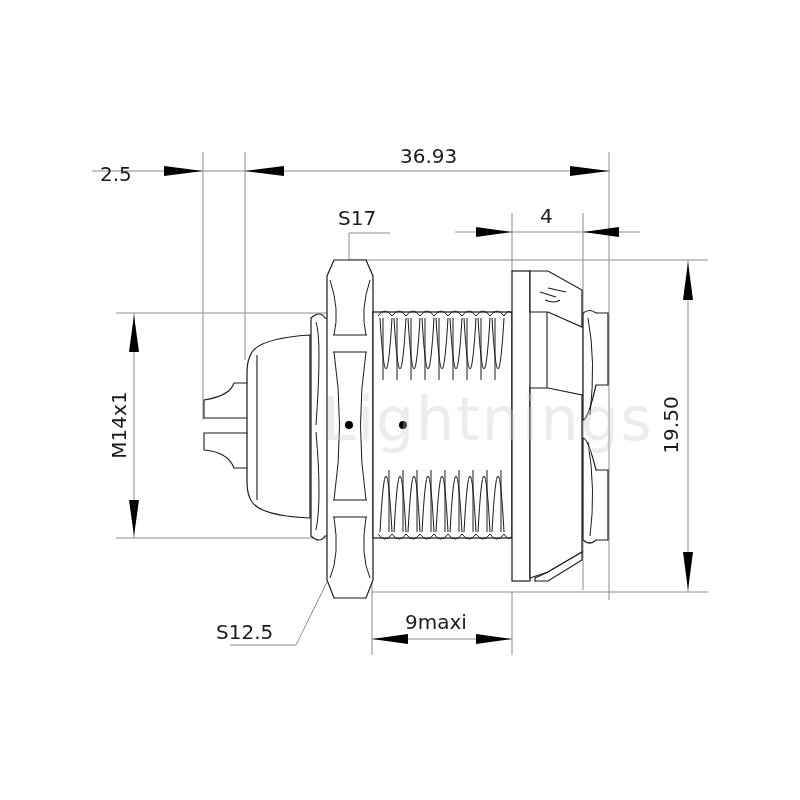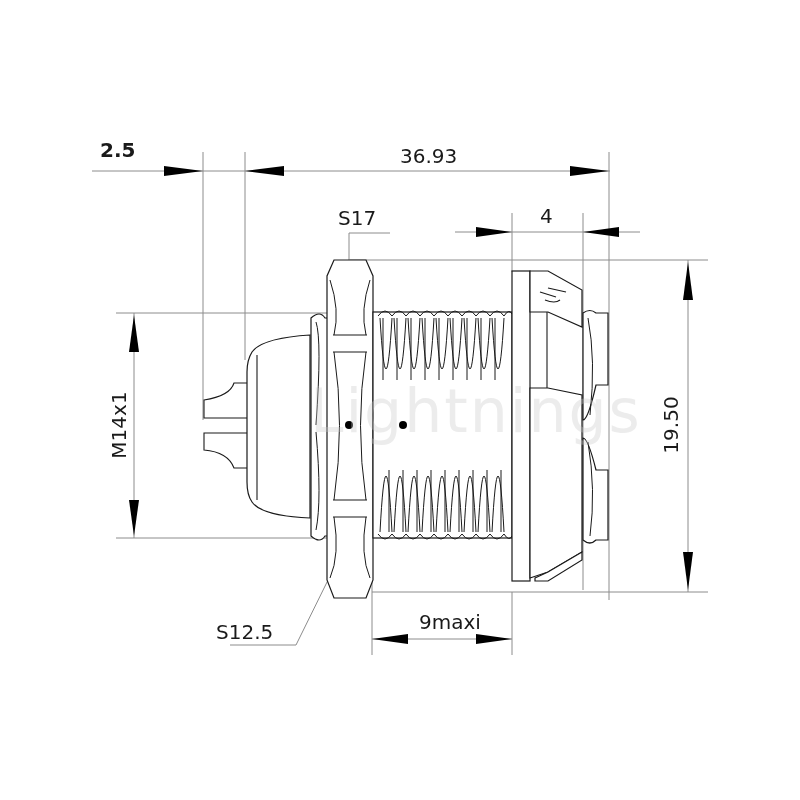--- a/index.html
+++ b/index.html
@@ -6,21 +6,21 @@
   #canvas { position: relative; width: 800px; height: 800px; background: #ffffff; overflow: hidden; }
   svg { position: absolute; left: 0; top: 0; }
   .dim { stroke: #8c8c8c; stroke-width: 1; fill: none; }
   .part { stroke: #1a1a1a; stroke-width: 1.2; fill: #ffffff; }
   .partn { stroke: #1a1a1a; stroke-width: 1.1; fill: none; }
   .thr { stroke: #1a1a1a; stroke-width: 1; fill: none; }
   .arrow { fill: #000000; stroke: none; }
   .lbl { position: absolute; font-family: "DejaVu Sans", sans-serif; font-size: 20px; color: #1a1a1a; line-height: 1; white-space: nowrap; }
   .vlbl { transform-origin: center center; transform: rotate(-90deg); }
   .dot { fill: #000; }
-  .wm { position: absolute; font-family: "DejaVu Sans", sans-serif; font-size: 60px; color: rgba(200,200,200,0.35); left: 310px; top: 376px; letter-spacing: 2px; }
+  .wm { position: absolute; font-family: "DejaVu Sans", sans-serif; font-size: 60px; color: rgba(200,200,200,0.35); left: 310px; top: 384px; letter-spacing: 2px; padding-left: 12px; }
 </style>
 </head>
 <body>
 
 <div id="canvas">
   <svg width="800" height="800" viewBox="0 0 800 800">
 
     <g>
 
       <line class="dim" x1="92" y1="171" x2="610" y2="171"></line>
@@ -140,21 +140,21 @@
       <path class="thr" d="M588,318 Q596,360 590,415"></path>
       <path class="thr" d="M588,442 Q596,490 590,536"></path>
     </g>
 
     <circle class="dot" cx="349" cy="425" r="4"></circle>
     <circle class="dot" cx="403" cy="425" r="4"></circle>
   </svg>
 
   <div class="wm">Lightnings</div>
 
-  <div class="lbl" style="left:100px; top:140px;font-weight:bold;">2.5</div>
+  <div class="lbl" style="left:100px; top:164px;">2.5</div>
   <div class="lbl" style="left:400px; top:146px;">36.93</div>
   <div class="lbl" style="left:338px; top:208px;">S17</div>
   <div class="lbl" style="left:540px; top:206px;">4</div>
   <div class="lbl vlbl" style="left:82px; top:415px; width:74px; text-align:center;">M14x1</div>
   <div class="lbl vlbl" style="left:641px; top:415px; width:60px; text-align:center;">19.50</div>
   <div class="lbl" style="left:216px; top:622px;">S12.5</div>
-  <div class="lbl" style="left:405px; top:612px;margin-left:14px;">9maxi</div>
+  <div class="lbl" style="left:405px; top:612px;">9maxi</div>
 </div>
 
 </body></html>

